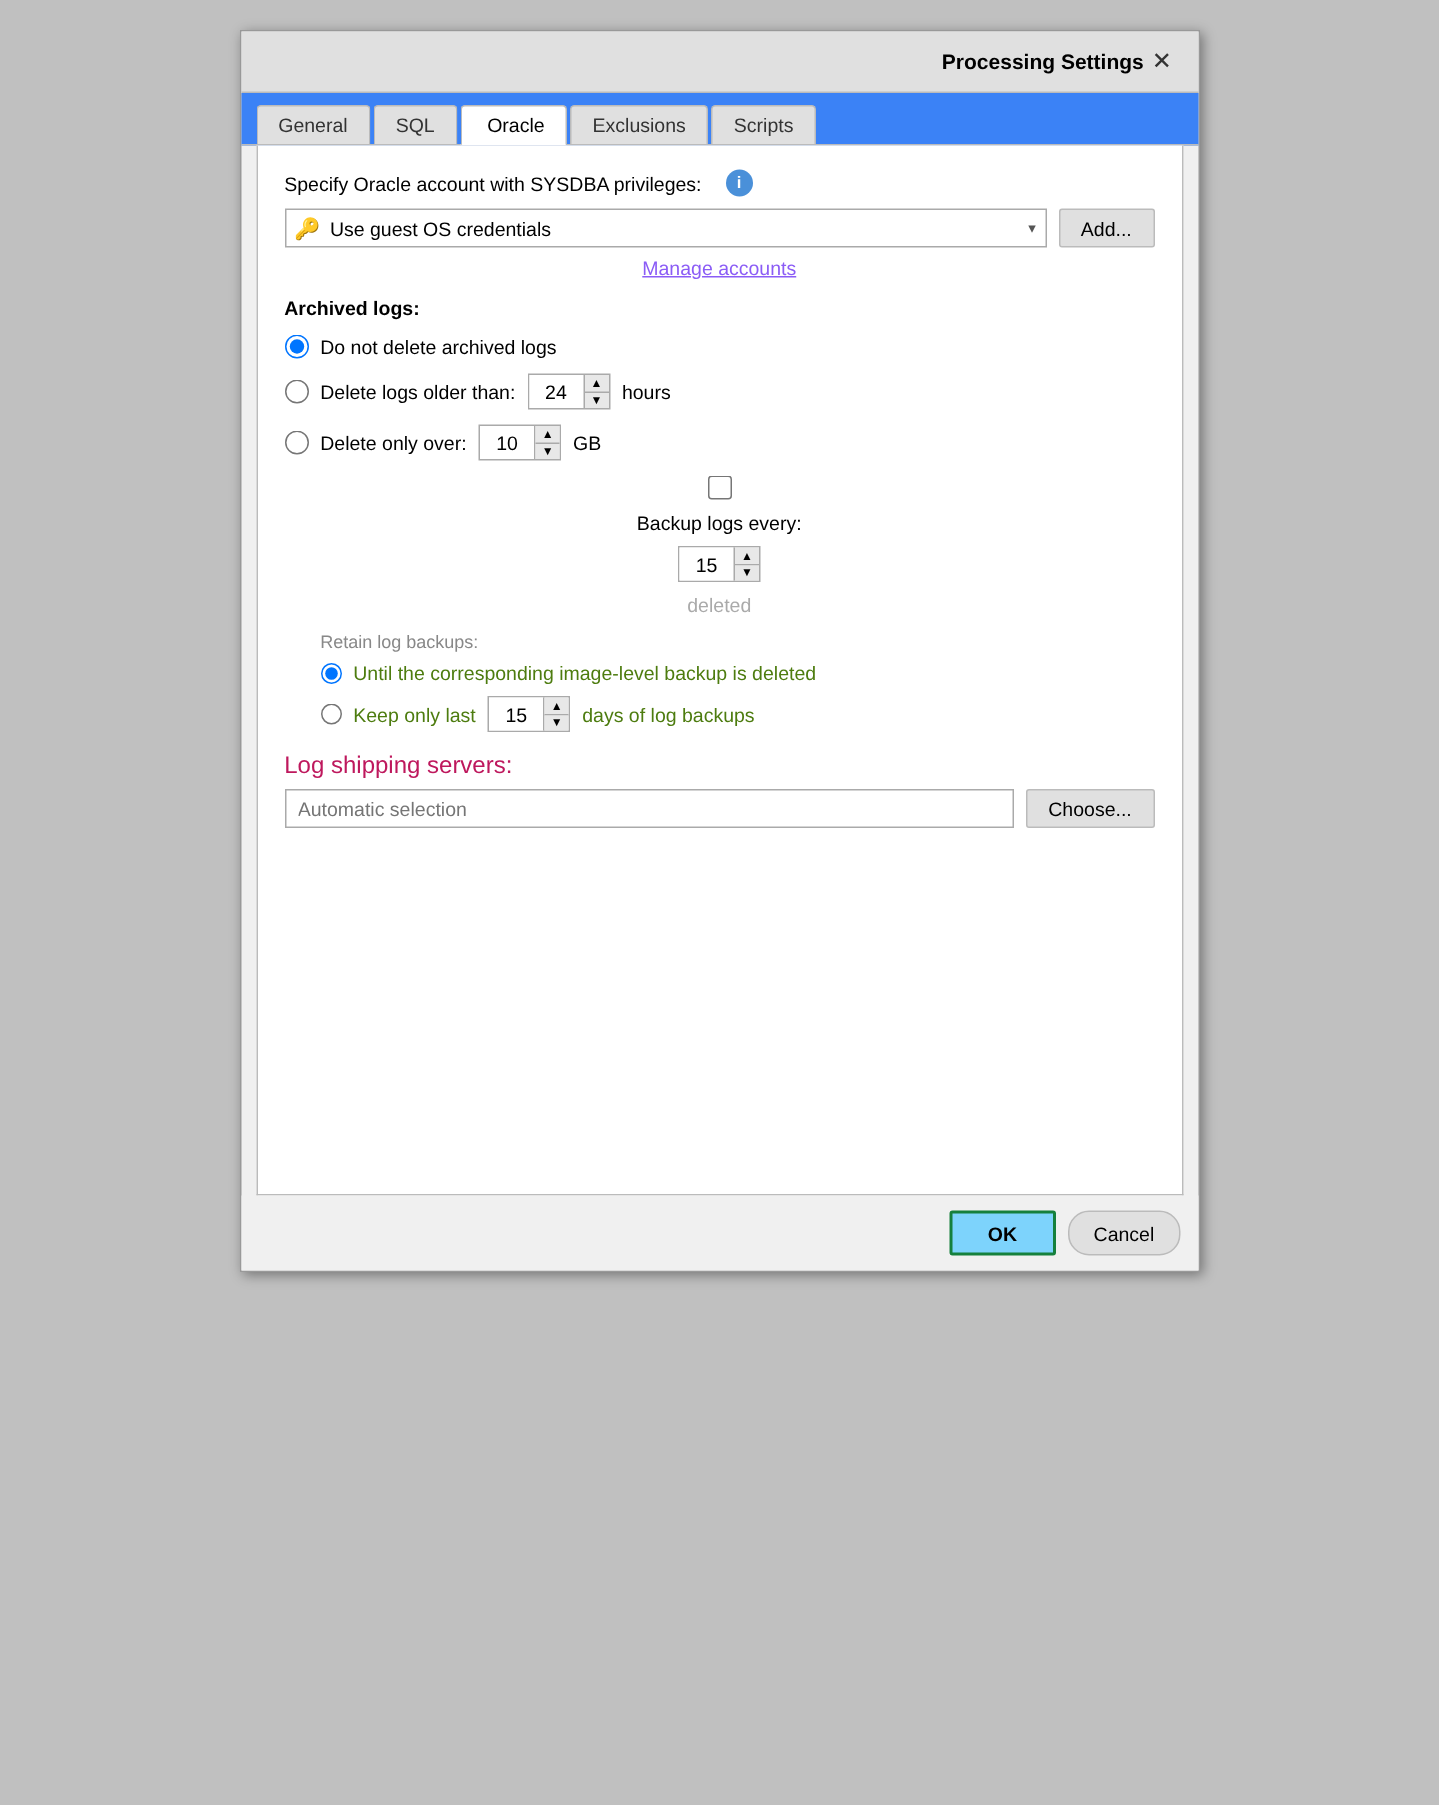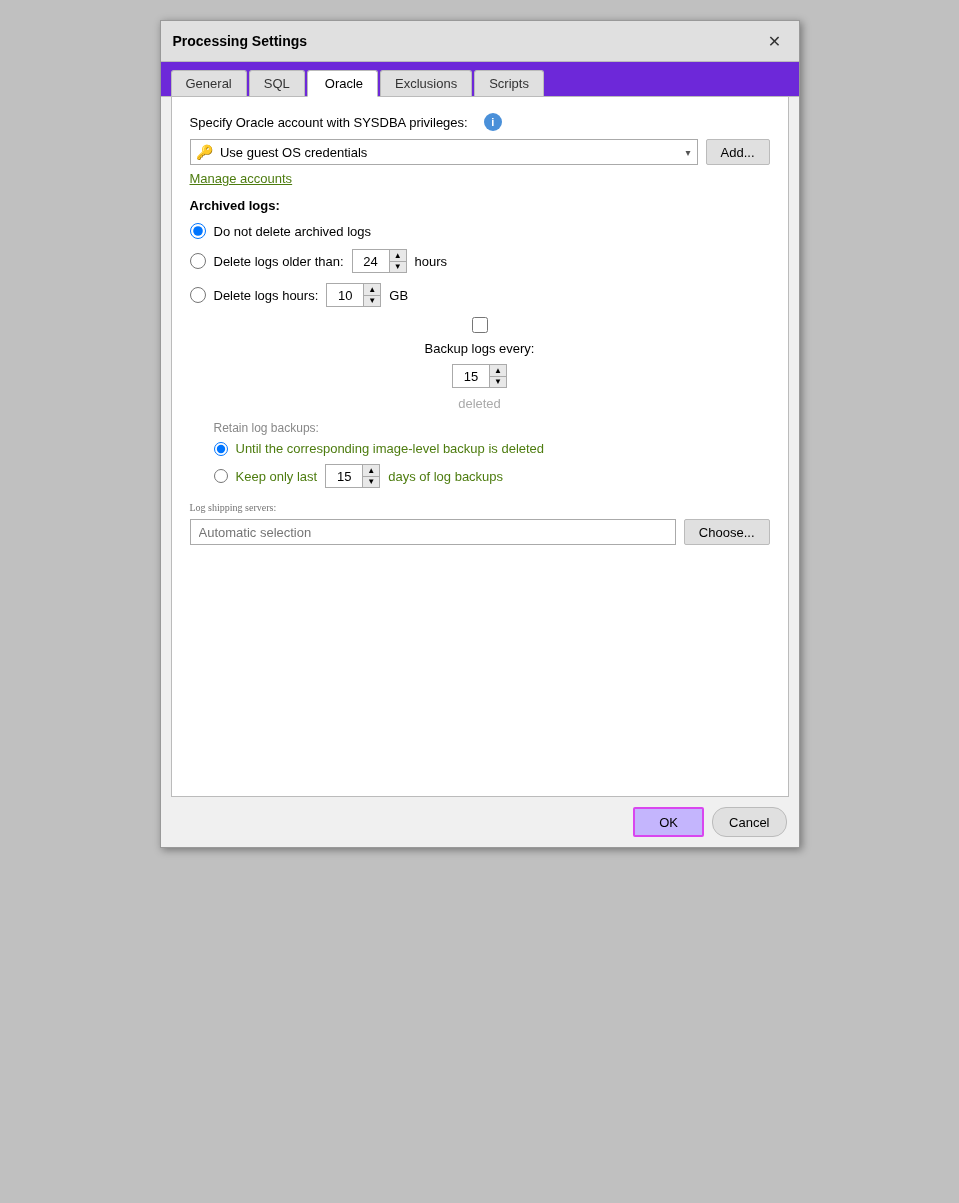--- a/index.html
+++ b/index.html
@@ -17,21 +17,21 @@
       background: #f0f0f0;
       border: 1px solid #999;
       box-shadow: 2px 2px 8px rgba(0,0,0,0.4);
       width: 640px;
     }
     .title-bar {
       background: #e0e0e0;
       border-bottom: 1px solid #bbb;
       padding: 8px 12px;
       display: flex;
-      justify-content: space-between;
+      justify-content: flex-end;
       align-items: center;
     }
     .title-text {
       font-size: 14px;
       font-weight: 600;
     }
     .close-btn {
       background: none;
       border: none;
       font-size: 16px;
@@ -40,21 +40,21 @@
       width: 24px;
       height: 24px;
       display: flex;
       align-items: center;
       justify-content: center;
       border-radius: 2px;
     }
     .tabs {
       display: flex;
       padding: 8px 10px 0;
-      background: #6d28d9;
+      background: #3b82f6;
       border-bottom: 1px solid #bbb;
     }
     .tab {
       padding: 5px 14px;
       border: 1px solid #bbb;
       border-bottom: none;
       background: #e0e0e0;
       cursor: pointer;
       margin-right: 2px;
       border-radius: 3px 3px 0 0;
@@ -131,26 +131,26 @@
     .add-btn, .choose-btn, .ok-btn, .cancel-btn {
       border: 1px solid #bbb;
       background: #e0e0e0;
       padding: 4px 14px;
       height: 26px;
       cursor: pointer;
       font-size: 13px;
       border-radius: 2px;
     }
     .manage-link {
-      color: #4d7c0f;
+      color: #8b5cf6;
       text-decoration: underline;
       cursor: pointer;
       font-size: 13px;
       display: block;
-      text-align: left;
+      text-align: center;
       margin-bottom: 12px;
     }
     .archived-logs-title {
       font-weight: 600;
       margin-bottom: 10px;
       font-size: 13px;
     }
     .radio-row {
       display: flex;
       align-items: center;
@@ -232,24 +232,23 @@
       height: 14px;
     }
     .sub-radio-text {
       font-size: 13px;
       color: #4d7c0f;
     }
     .log-shipping-section {
       margin-top: 14px;
     }
     .log-shipping-label {
-      color: #737373;
-      font-size: 10px;
+      color: #be185d;
+      font-size: 16px;
       margin-bottom: 6px;
-      font-family: Liberation Serif, serif;
     }
     .log-shipping-row {
       display: flex;
       align-items: center;
       gap: 8px;
     }
     .shipping-input {
       flex: 1;
       height: 26px;
       border: 1px solid #aaa;
@@ -261,26 +260,27 @@
     }
     .dialog-footer {
       display: flex;
       justify-content: flex-end;
       align-items: center;
       padding: 10px 12px;
       gap: 8px;
       background: #f0f0f0;
     }
     .ok-btn {
-      border: 2px solid #d946ef;
-      background: #c4b5fd;
+      border: 2px solid #15803d;
+      background: #7dd3fc;
       padding: 5px 24px;
       font-size: 13px;
       cursor: pointer;
       height: 30px;
+      font-weight: bold;
     }
     .cancel-btn {
       height: 30px;
       padding: 5px 16px;
       border-radius: 14px;
     }
   </style>
 </head>
 <body>
 
@@ -332,21 +332,21 @@
         <div class="spinbox-buttons">
           <button class="spinbox-up">▲</button>
           <button class="spinbox-down">▼</button>
         </div>
       </div>
       <span class="unit-text">hours</span>
     </div>
 
     <div class="radio-row">
       <input type="radio" name="archive_logs" id="delete_over" style="">
-      <label for="delete_over">Delete logs hours:</label>
+      <label for="delete_over">Delete only over:</label>
       <div class="spinbox-wrap">
         <input class="spinbox-input" type="text" value="10" style="">
         <div class="spinbox-buttons">
           <button class="spinbox-up">▲</button>
           <button class="spinbox-down">▼</button>
         </div>
       </div>
       <span class="unit-text">GB</span>
     </div>
 

